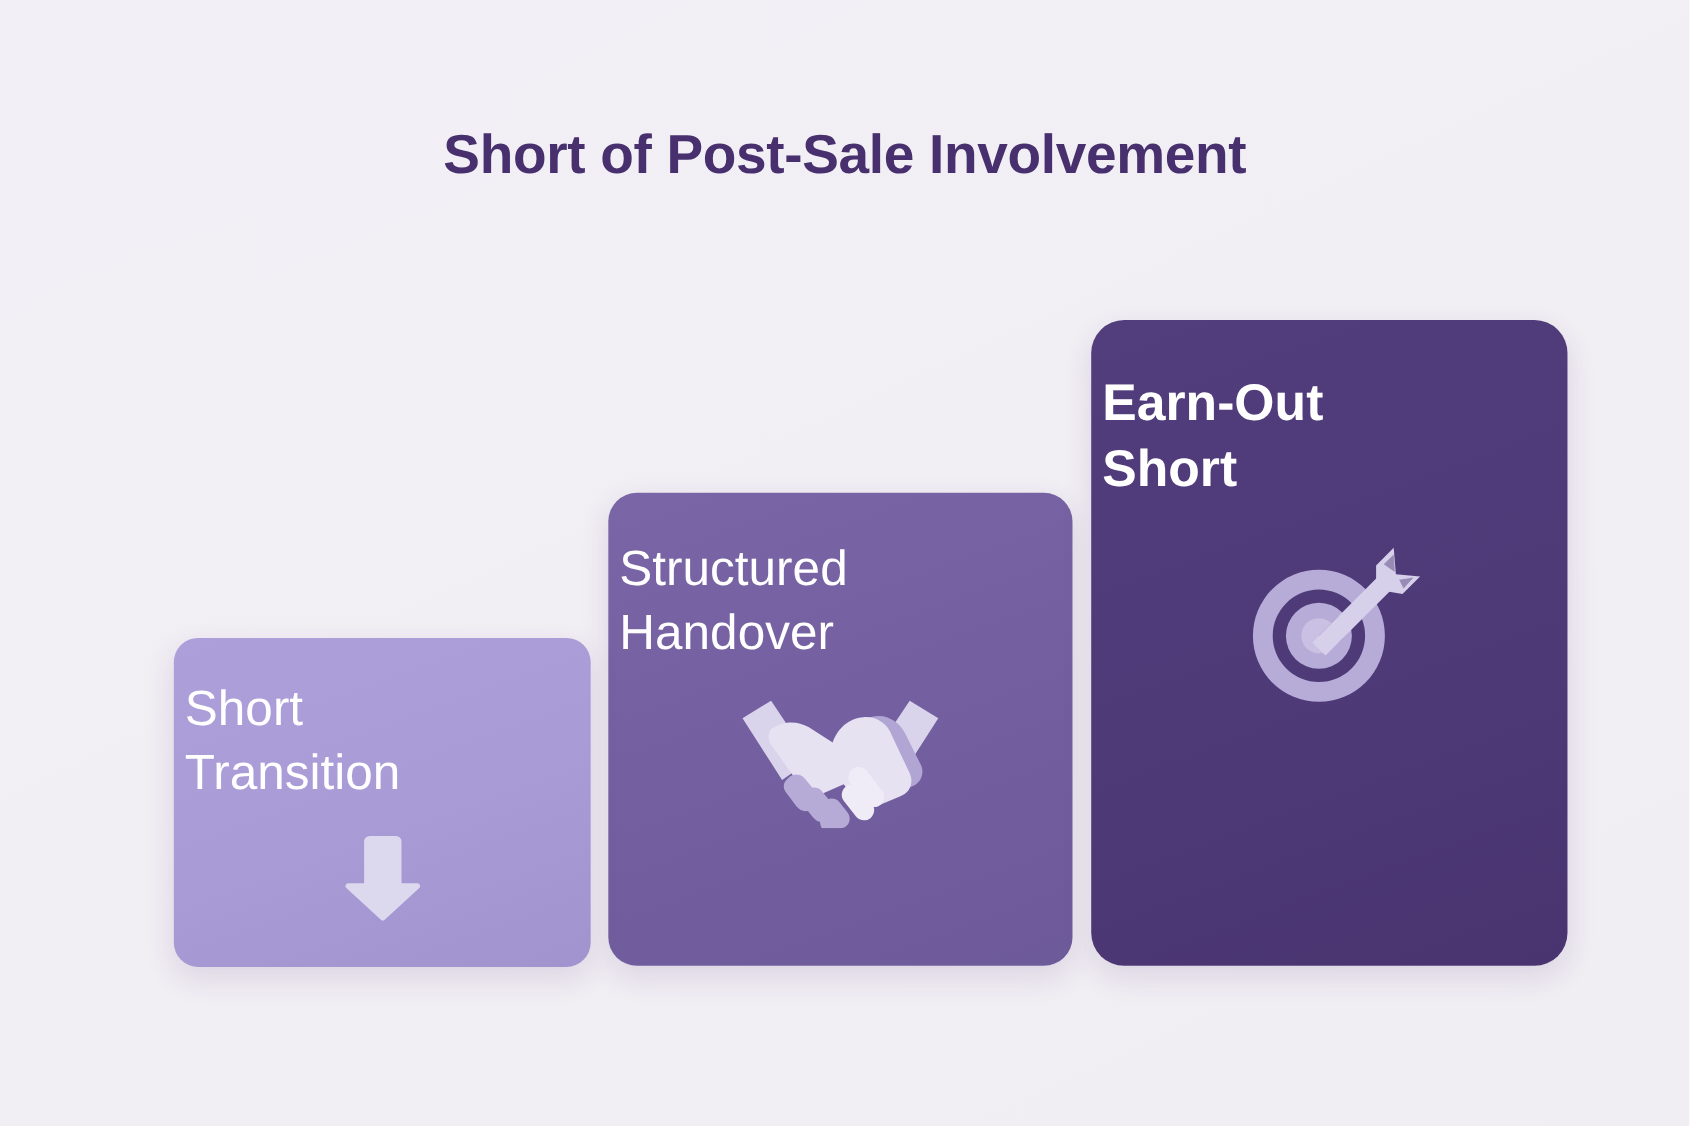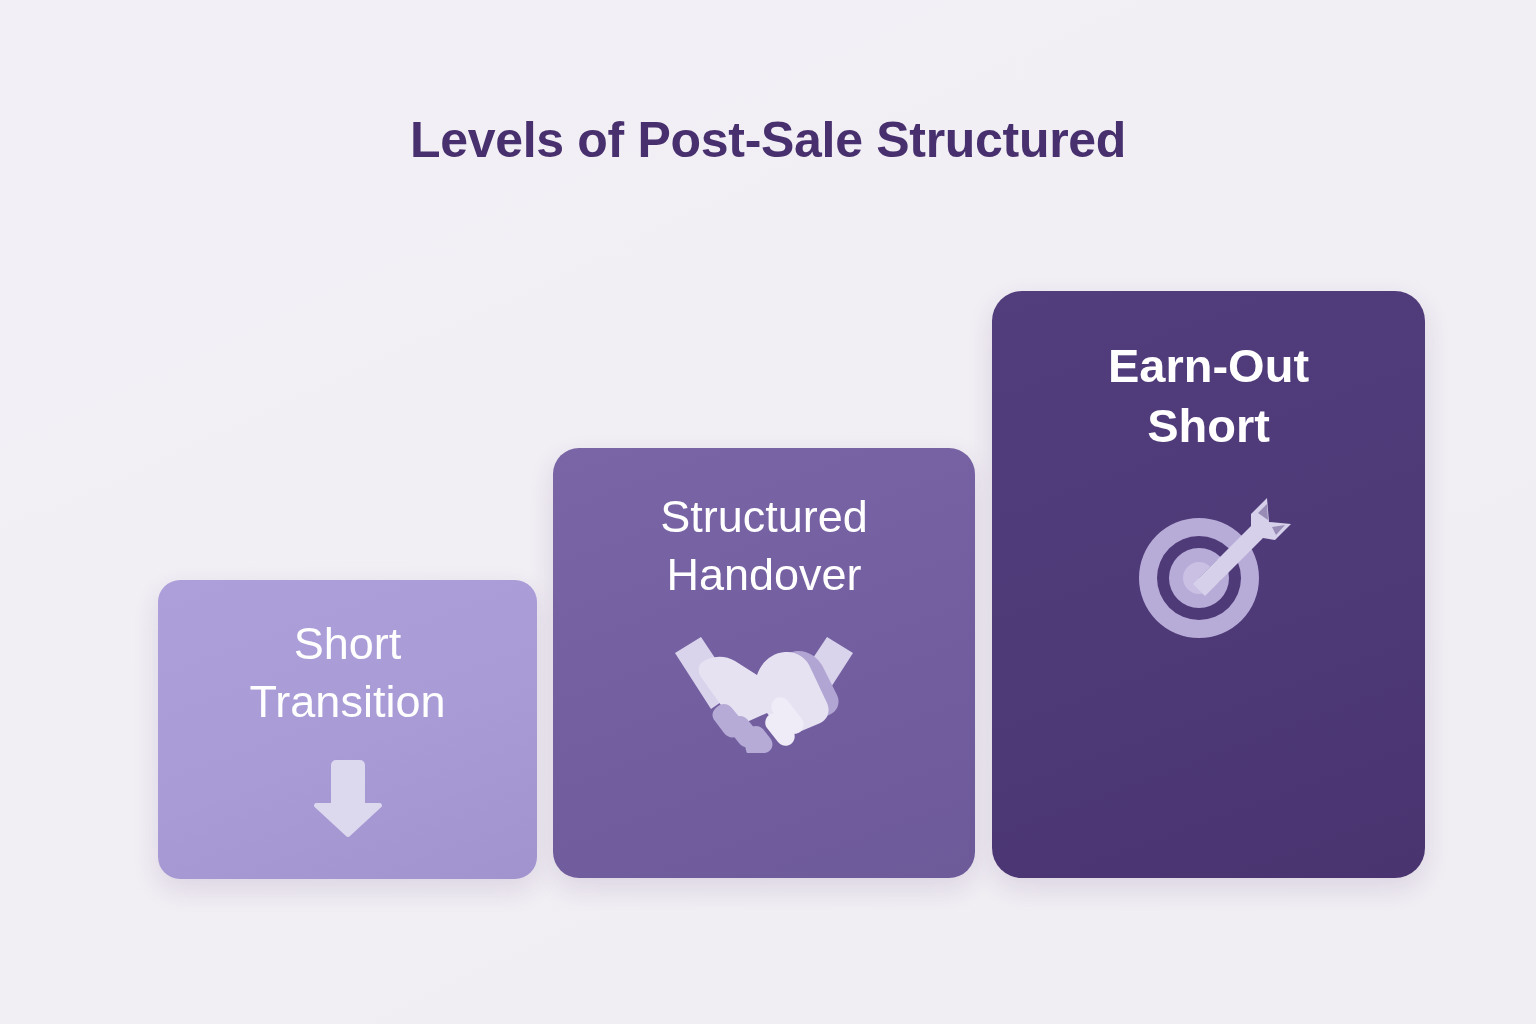--- a/index.html
+++ b/index.html
@@ -41,21 +41,20 @@
     position: absolute;
     box-sizing: border-box;
     display: flex;
     flex-direction: column;
     align-items: center;
     overflow: hidden;
     box-shadow: 0 10px 26px rgba(74, 50, 112, 0.13);
   }
 
   .bar-label {
-    text-align: center;
     color: #ffffff;
     line-height: 1.28;
     width: 100%;
     padding: 0 10px;
     box-sizing: border-box;
   }
 
   .bar-icon {
     display: flex;
     align-items: center;
@@ -116,21 +115,21 @@
     margin-top: 36px;
   }
 
   svg { display: block; }
 </style>
 </head>
 <body>
 
 <div id="canvas">
 
-  <div id="chart-title">Levels of Post-Sale Structured</div>
+  <div id="chart-title">Short of Post-Sale Involvement</div>
 
   <div class="bar" id="bar-structured-handover">
     <div class="bar-label">
       <div>Structured</div>
       <div>Handover</div>
     </div>
     <div class="bar-icon">
       <svg width="186" height="128" viewBox="0 0 186 128">
 
         <path d="M4 28 L30 12 L66 66 L40 84 Z" fill="#d9d4ec"></path>

